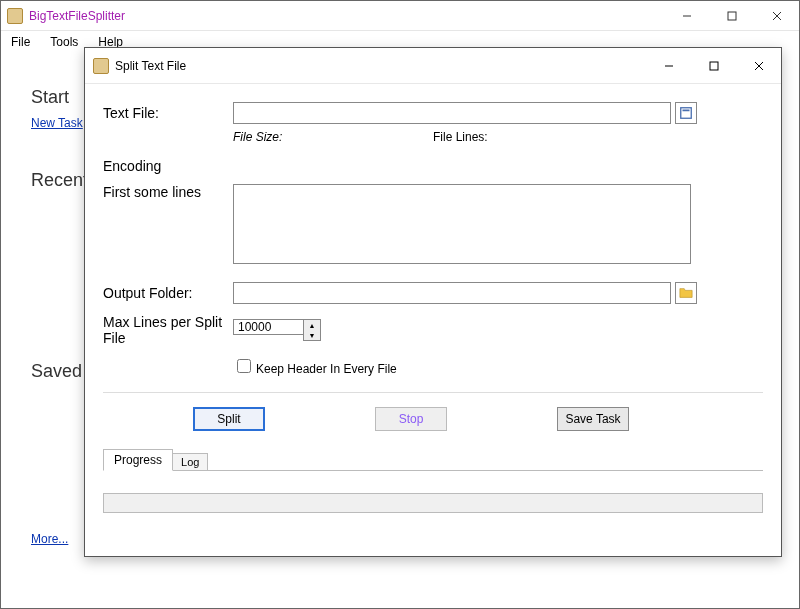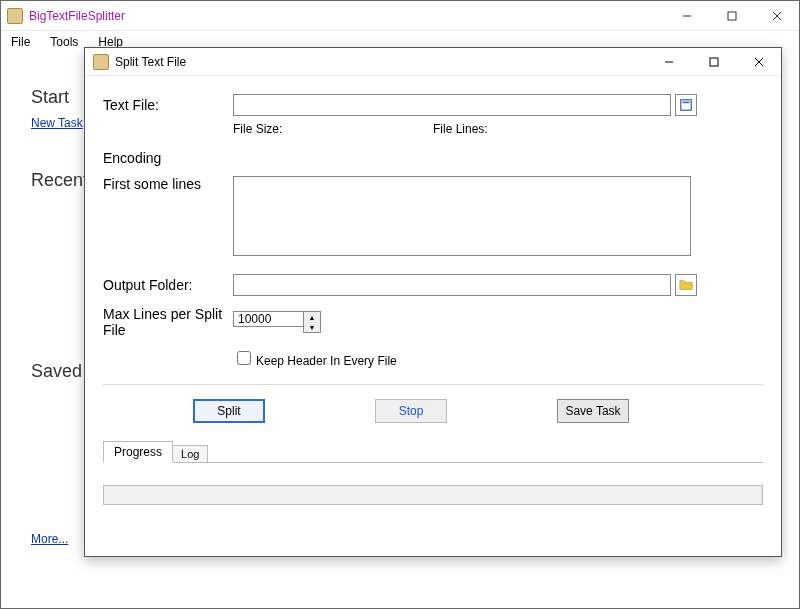--- a/index.html
+++ b/index.html
@@ -12,45 +12,45 @@
   .wincontrols .wbtn { width:45px; height:30px; display:flex; align-items:center; justify-content:center; color:#333; }
   .wincontrols .wbtn svg { width:10px; height:10px; }
   .menubar { height:22px; display:flex; align-items:center; padding-left:6px; gap:12px; font-size:12px; }
   .menubar .mitem { padding:2px 4px; }
   .content { padding:20px 30px; }
   .section-h { font-size:18px; color:#333; margin:14px 0 8px 0; font-weight:400; }
   .link { color:#0b36b1; text-decoration:underline; font-size:12px; cursor:pointer; }
 
   
   .dialog { position:absolute; left:84px; top:47px; width:698px; height:510px; background:#fff; border:1px solid #555; box-shadow:0 4px 12px rgba(0,0,0,0.25); }
-  .dlg-titlebar { height:28px; background:#fff; border-bottom:1px solid #e8e8e8; display:flex; align-items:center; padding-left:8px; }
+  .dlg-titlebar { height:36px; background:#fff; border-bottom:1px solid #e8e8e8; display:flex; align-items:center; padding-left:8px; }
   .dlg-titlebar .appicon { width:16px; height:16px; background:#e2c98f; border:1px solid #b08b3a; border-radius:2px; margin-right:6px; }
   .dlg-titlebar .title { flex:1; font-size:12px; }
   .dlg-body { padding:18px 18px 8px 18px; }
   .form-row { display:flex; align-items:center; margin-bottom:10px; }
   .form-row .lbl { width:130px; font-size:14px; padding-right:6px; }
   .form-row .field { flex:1; display:flex; align-items:center; position:relative; }
   input[type=text].txt { width:100%; height:22px; border:1px solid #888; padding:2px 4px; font-size:12px; background:#fff; }
   .browse-btn { width:22px; height:22px; margin-left:4px; border:1px solid #888; display:flex; align-items:center; justify-content:center; background:#fff; cursor:pointer; }
   .browse-btn svg { width:14px; height:14px; }
   .filesize-row { display:flex; padding-left:130px; font-size:12px; margin-top:-4px; margin-bottom:14px; }
-  .filesize-row .col1 { width:200px; }
+  .filesize-row .col1 { width:200px;font-style:italic; }
   select.sel { width:225px; height:22px; border:1px solid #888; background:#e6e6e6; font-size:12px; padding:1px 2px; }
   textarea.sample { width:458px; height:80px; border:1px solid #888; resize:none; font-size:12px; padding:2px 4px; }
   .spinner { display:inline-flex; }
   .spinner input { width:70px; height:16px; border:1px solid #888; border-right:none; padding:2px 4px; font-size:12px; }
   .spinner .spin { width:18px; height:22px; border:1px solid #888; display:flex; flex-direction:column; }
   .spinner .spin .sbtn { flex:1; display:flex; align-items:center; justify-content:center; font-size:7px; line-height:1; background:#eee; cursor:pointer; }
   .checkbox-row { display:flex; align-items:flex-end; padding-left:130px; margin:6px 0 16px 0; }
   .checkbox-row input { width:14px; height:14px; margin-right:5px; }
   .hr { border:none; border-top:1px solid #ddd; margin:4px 0 14px 0; }
   .btnrow { display:flex; justify-content:flex-start; gap:110px; padding-left:90px; margin-bottom:18px; }
   .btn { width:72px; height:24px; border:1px solid #888; background:#e8e8e8; font-size:12px; cursor:pointer; }
   .btn.primary { border:2px solid #2a6fd6; background:#eef2fa; }
-  .btn.disabled { color:#1d4ed8; background:#efefef; border:1px solid #bbb; cursor:default; }
+  .btn.disabled { color:#8b5cf6; background:#efefef; border:1px solid #bbb; cursor:default; }
   .tabs { display:flex; align-items:flex-end; border-bottom:1px solid #bbb; height:22px; }
   .tab { border:1px solid #bbb; border-bottom:none; padding:3px 10px; font-size:12px; background:#fff; margin-right:-1px; cursor:pointer; position:relative; }
   .tab.active { background:#fff; z-index:2; border-bottom:1px solid #fff; margin-bottom:-1px; }
   .tab.inactive { background:#f4f4f4; font-size:11px; padding:2px 8px; }
   .progressbar { margin-top:22px; height:20px; border:1px solid #bbb; background:#f0f0f0; }
 </style>
 </head>
 <body>
 
 <div class="mainwin">

